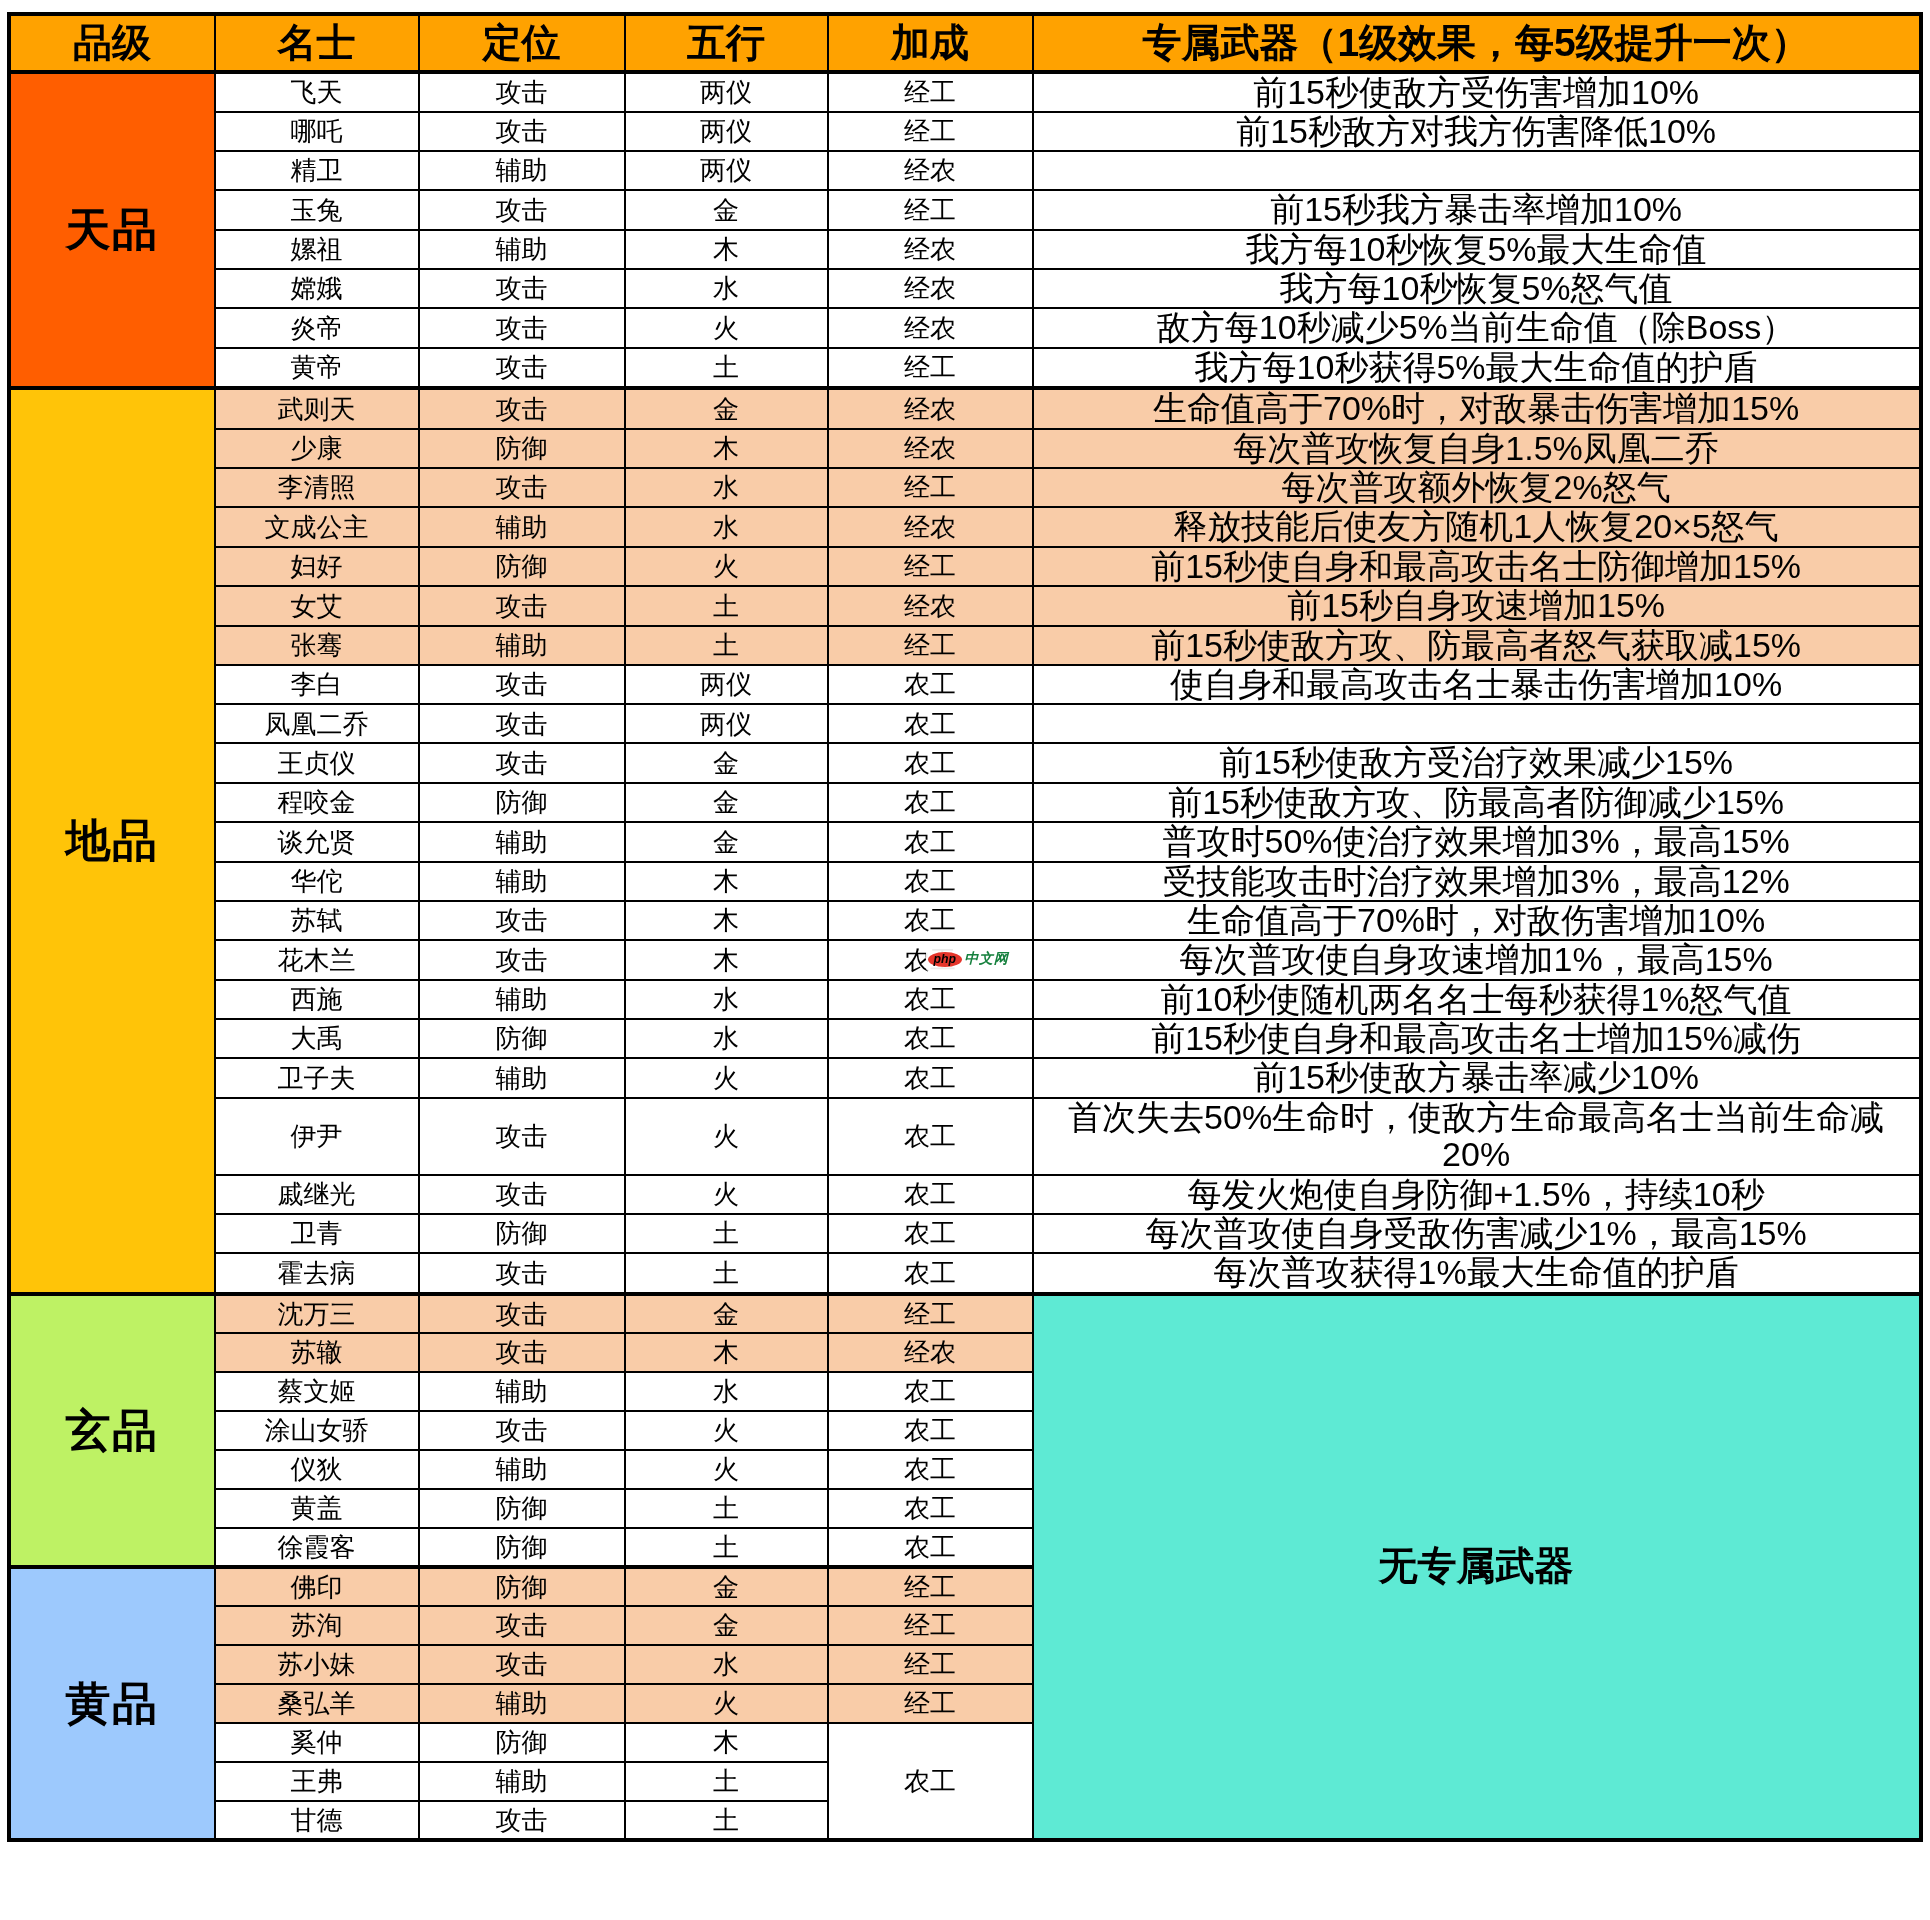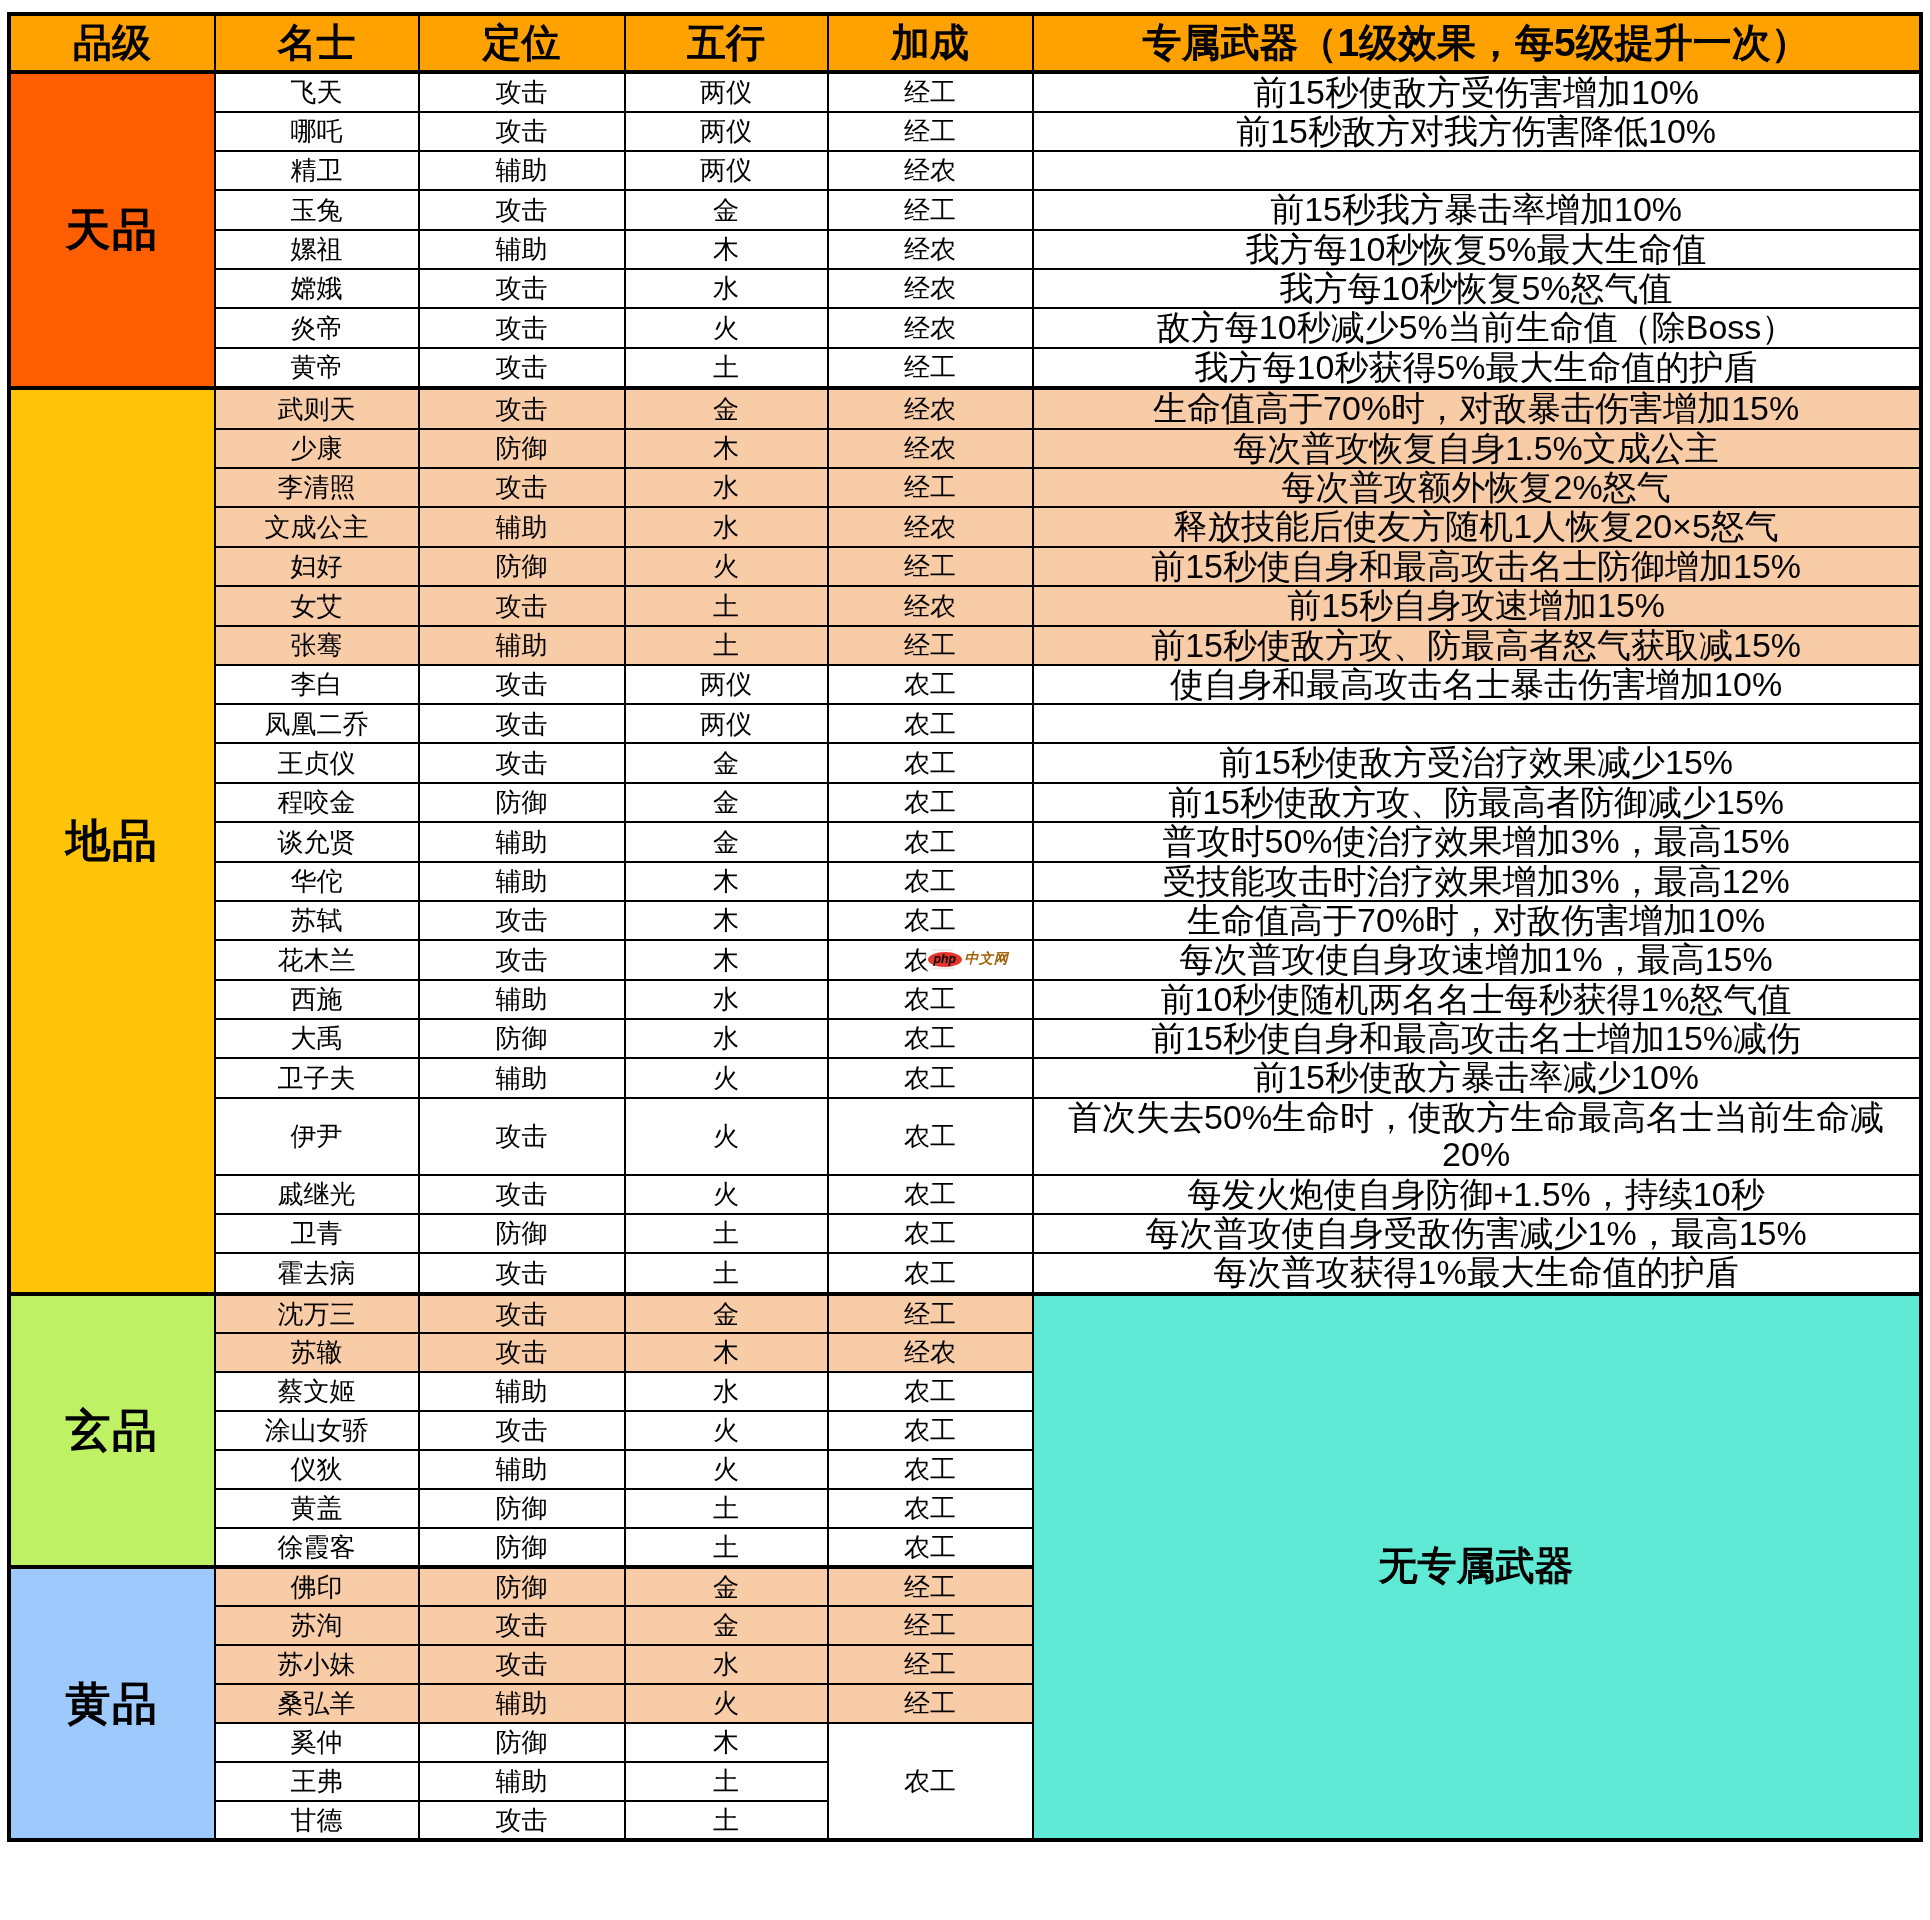--- a/index.html
+++ b/index.html
@@ -32,21 +32,21 @@
     position:absolute;left:926px;top:948px;height:21.4px;
     display:flex;align-items:center;gap:2.5px;
     background:rgba(255,255,255,0.92);border-radius:3.3px;padding:0.8px 4.1px 0.8px 1.6px;
   }
   .wm-badge{
     display:inline-block;background:var(--wm-badge,#E5352B);color:#000000;
     font-style:italic;font-weight:bold;font-size:12.3px;line-height:15.6px;
     padding:0 5.8px;border-radius:50%/48%;
   }
   .wm-text{
-    font-style:italic;font-weight:bold;font-size:14px;color:#a16207;
+    font-style:italic;font-weight:bold;font-size:14px;color:#15803d;
     letter-spacing:0.8px;
   }
 </style>
 </head>
 <body>
 
 <div class="page">
   <table>
     <colgroup>
       <col style="width:206px">
@@ -130,21 +130,21 @@
           <td class="role hl">攻击</td>
           <td class="element hl">金</td>
           <td class="bonus hl">经农</td>
           <td class="weapon hl">生命值高于70%时，对敌暴击伤害增加15%</td>
         </tr>
         <tr>
           <td class="name hl">少康</td>
           <td class="role hl">防御</td>
           <td class="element hl">木</td>
           <td class="bonus hl">经农</td>
-          <td class="weapon hl">每次普攻恢复自身1.5%文成公主</td>
+          <td class="weapon hl">每次普攻恢复自身1.5%凤凰二乔</td>
         </tr>
         <tr>
           <td class="name hl">李清照</td>
           <td class="role hl">攻击</td>
           <td class="element hl">水</td>
           <td class="bonus hl">经工</td>
           <td class="weapon hl">每次普攻额外恢复2%怒气</td>
         </tr>
         <tr>
           <td class="name hl">文成公主</td>

